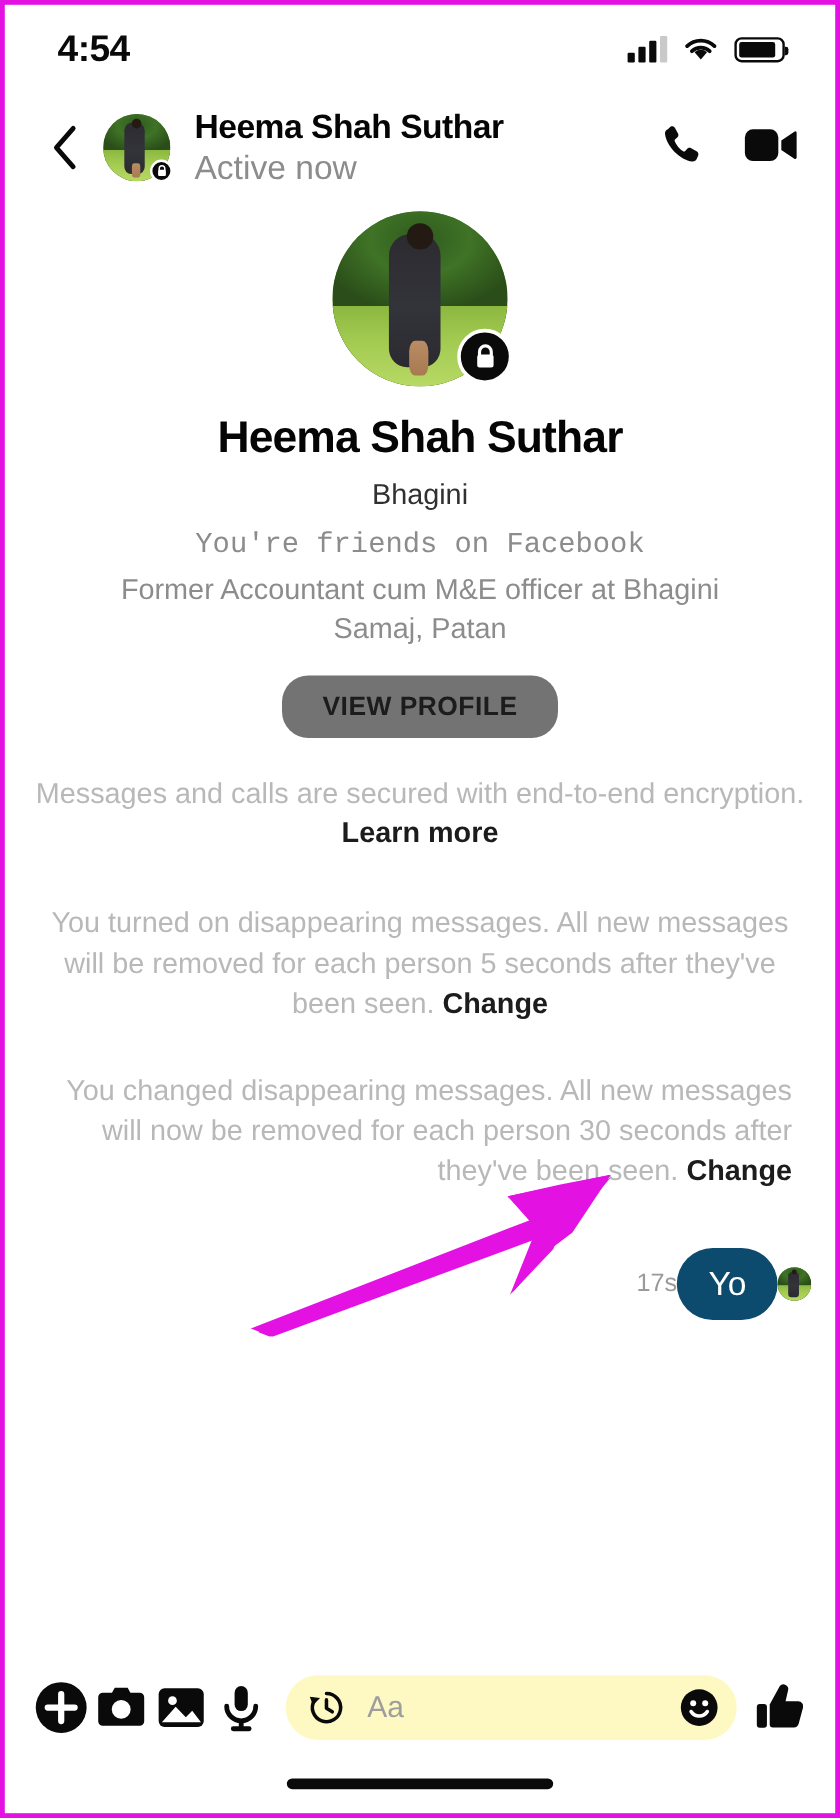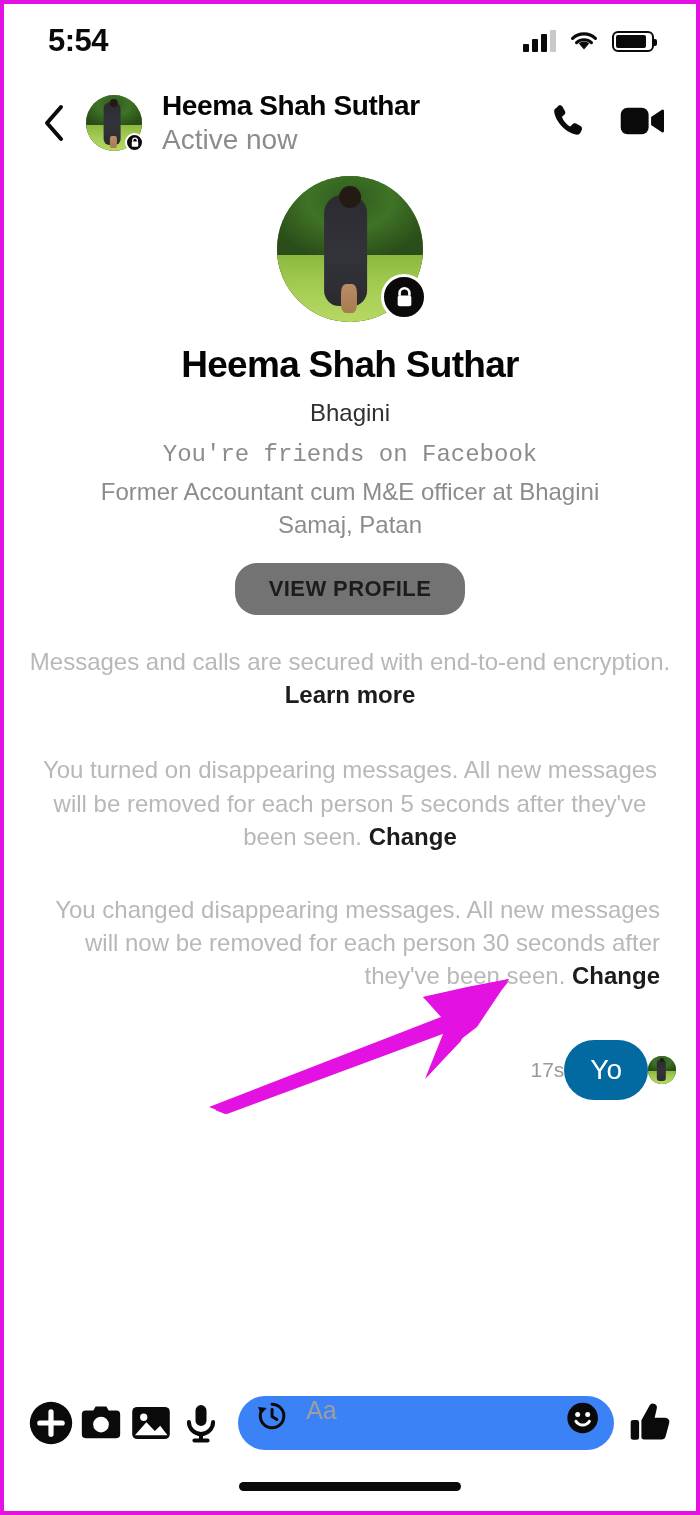--- a/index.html
+++ b/index.html
@@ -208,21 +208,21 @@
     align-items:center;
     justify-content:flex-end;
     margin-top: 48px;
     padding-right: 2px;
   }
   .msg-time {
     font-size: 21px;
     color: #9a9a9a;
   }
   .bubble {
-    background: #0369a1;
+    background: #0c4a6e;
     color: #ffffff;
     border-radius: 34px;
     padding: 14px 26px;
     font-size: 28px;
     line-height: 1.15;
     max-width: 440px;
   }
   .seen-avatar {
     width: 28px; height: 28px;
     border-radius: 50%;
@@ -253,24 +253,24 @@
     gap: 0;
   }
   .tb-icon {
     width: 50px; height: 50px;
     display:flex; align-items:center; justify-content:center;
     flex: 0 0 auto;
   }
   .composer {
     flex: 1 1 auto;
     height: 54px;
-    background: #3b82f6;
+    background: #fef9c3;
     border-radius: 27px;
     display:flex;
-    align-items:flex-start;
+    align-items:center;
     padding: 0 14px 0 18px;
     margin: 0 12px;
     min-width: 0;
   }
   .composer-input {
     flex: 1 1 auto;
     border: none;
     background: transparent;
     outline: none;
     font-family: "Liberation Sans", sans-serif;
@@ -326,21 +326,21 @@
     background: linear-gradient(to bottom, #b98c63, #a87a52);
     border-radius: 30%;
   }
 </style>
 </head>
 <body>
 
 <div id="phone">
 
   <div class="status-bar">
-    <div class="status-time">5:54</div>
+    <div class="status-time">4:54</div>
     <div class="status-icons">
       <div class="signal">
         <i></i>
           <i></i>
           <i></i>
           <i></i>
       </div>
       <svg width="30" height="22" viewBox="0 0 30 22">
         <path d="M15 19.5 L9.8 13.6 a7.6 7.6 0 0 1 10.4 0 Z" fill="#0a0a0a"></path>
         <path d="M3.6 8.4 a16.4 16.4 0 0 1 22.8 0" stroke="#0a0a0a" stroke-width="3.2" fill="none" stroke-linecap="round"></path>

